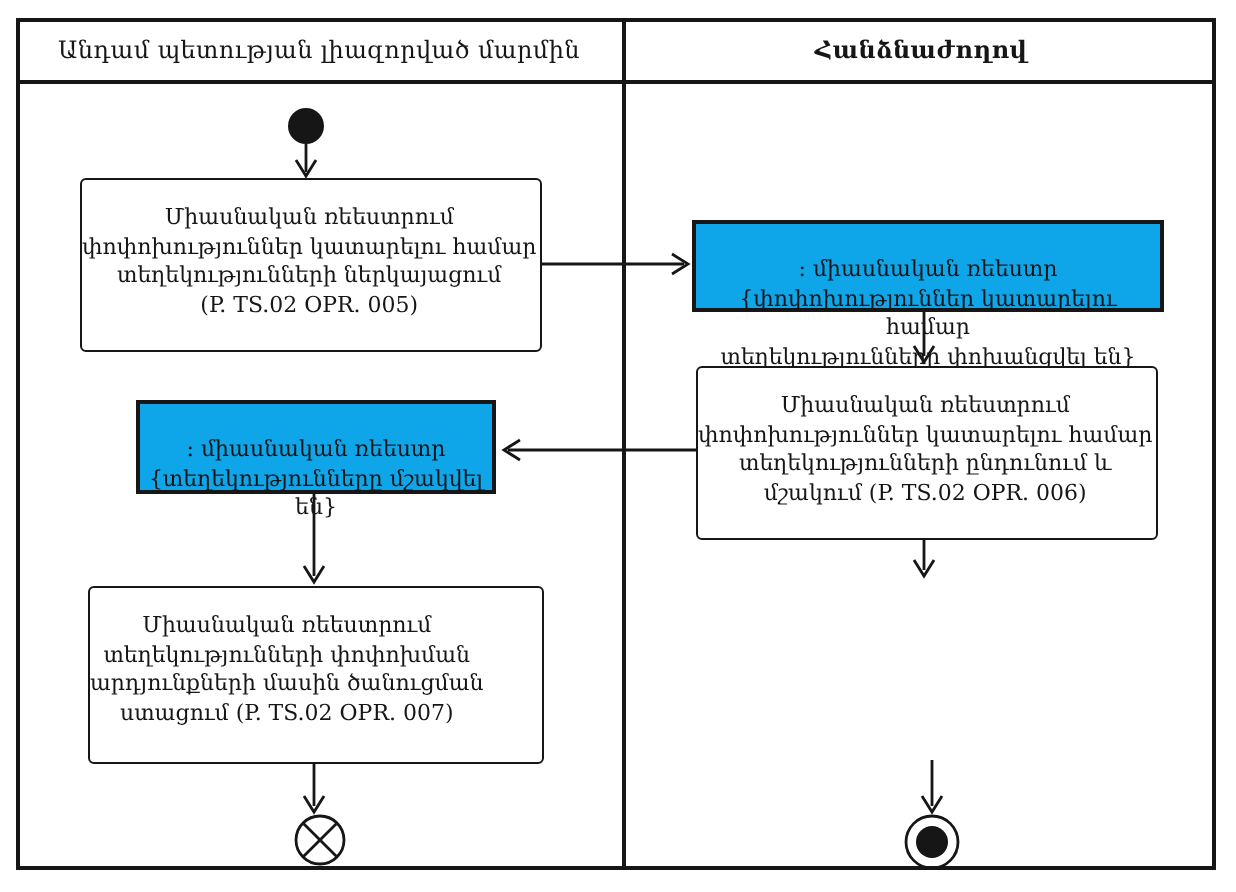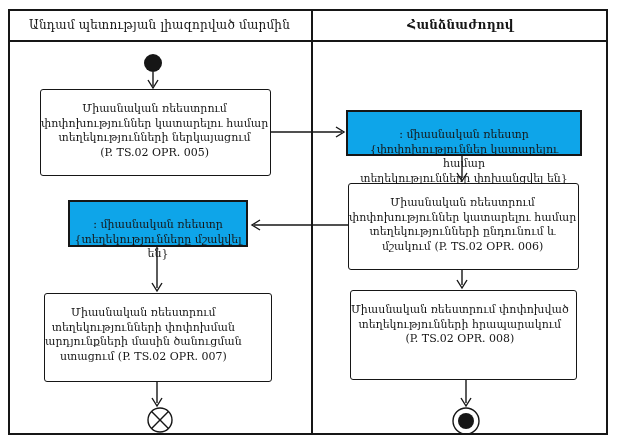--- a/index.html
+++ b/index.html
@@ -139,25 +139,20 @@
 {տեղեկությունները մշակվել են}</span>
   </div>
 
   <div class="activity" id="box007">
     <span class="label">Միասնական ռեեստրում
 տեղեկությունների փոփոխման
 արդյունքների մասին ծանուցման
 ստացում (P. TS.02 OPR. 007)</span>
   </div>
 
-  <div class="activity" id="box008">
-    <span class="label">Միասնական ռեեստրում փոփոխված
-տեղեկությունների հրապարակում
-(P. TS.02 OPR. 008)</span>
-  </div>
 
   <svg class="connectors" viewBox="0 0 618 446" xmlns="http://www.w3.org/2000/svg">
 
     <g>
       <circle cx="153" cy="63" r="9" fill="#161616"></circle>
     </g>
 
     <g>
       <path d="M153 72 V86"></path>
       <path d="M148 80 L153 88 L158 80"></path>

